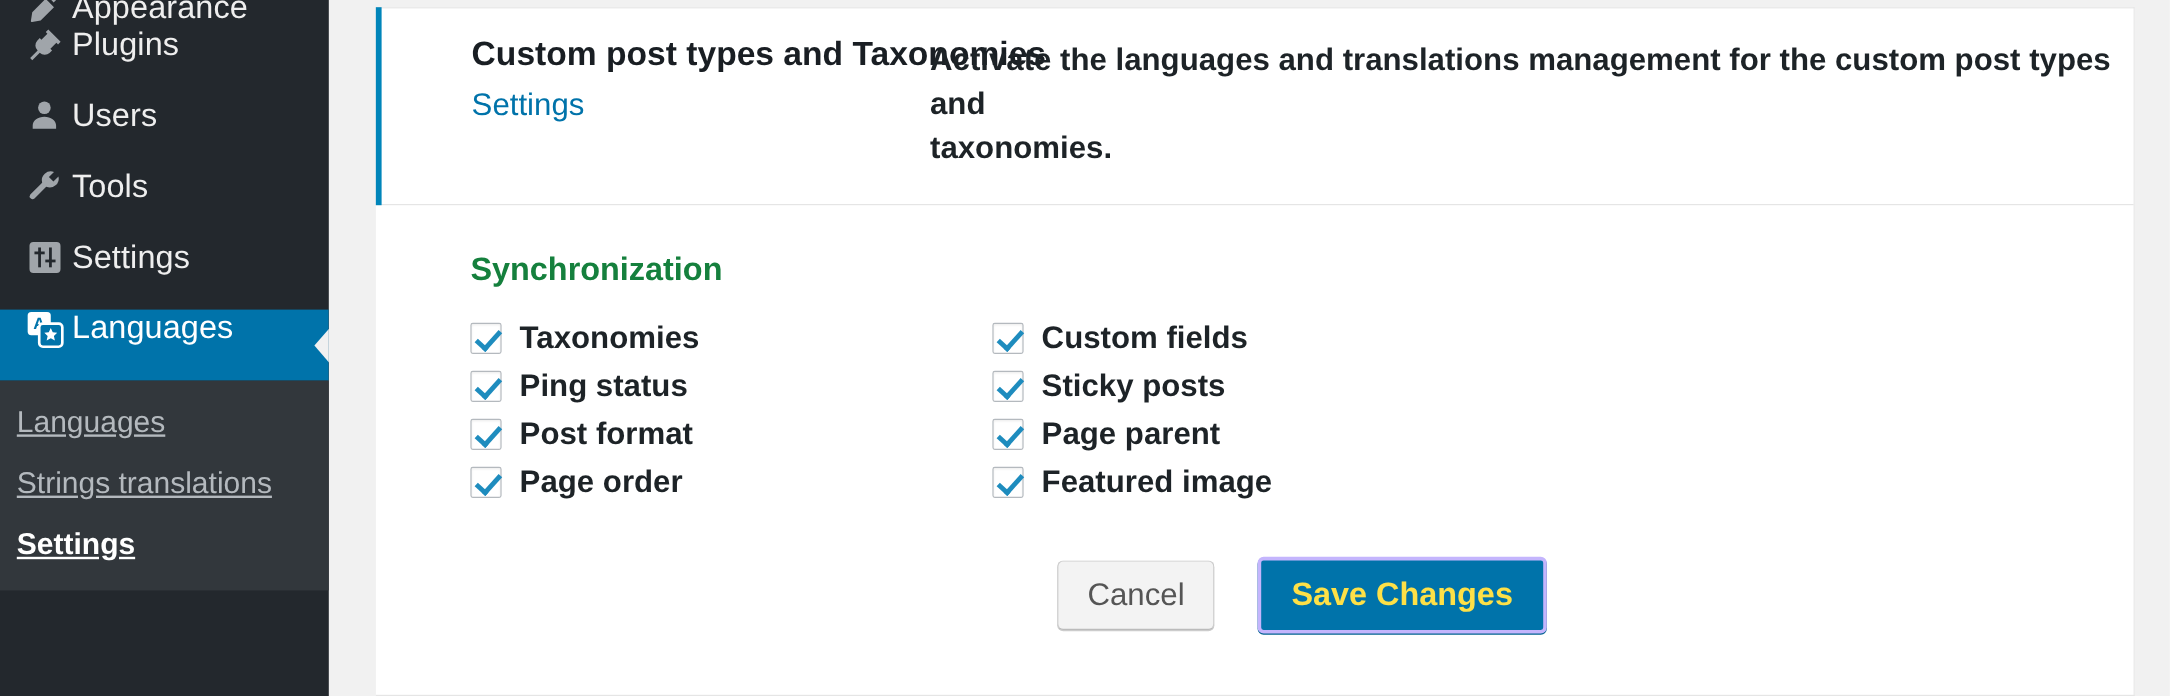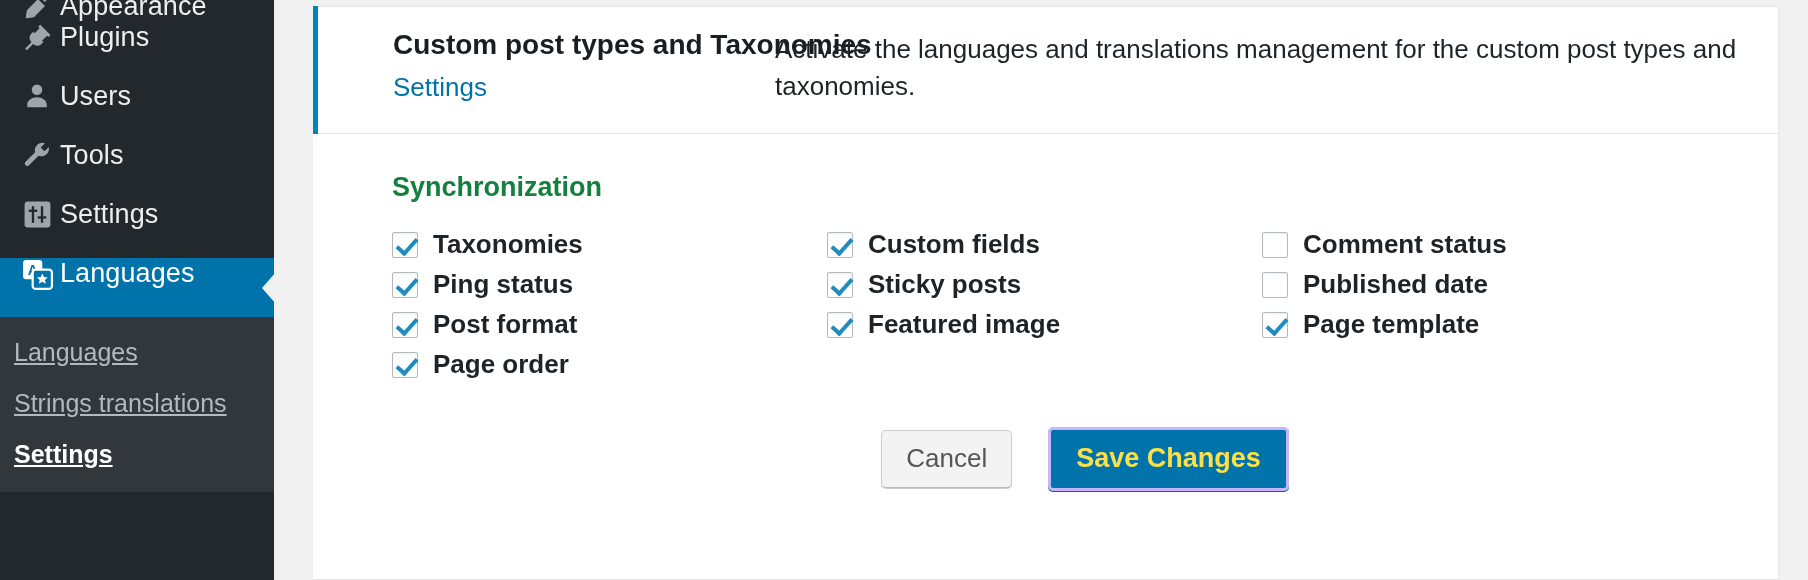--- a/index.html
+++ b/index.html
@@ -106,20 +106,21 @@
   }
   .head-desc {
     flex: 1 1 auto;
     font-size: 26px;
     color: #1d2327;
     line-height: 1.42;
     padding-right: 0;
     padding-top: 2px;
     white-space: pre-line;
     overflow: hidden;
+    font-weight: bold;
   }
 
   
   .sync {
     padding: 38px 0 0 79px;
   }
   .sync-title {
     font-size: 27px; font-weight: bold; color: #15803d;
     margin-bottom: 22px;
   }
@@ -306,38 +307,28 @@
             <label class="cb-row">
               <span class="cb-box checked"></span>
               <span class="cb-label">Custom fields</span>
             </label>
             <label class="cb-row">
               <span class="cb-box checked"></span>
               <span class="cb-label">Sticky posts</span>
             </label>
             <label class="cb-row">
               <span class="cb-box checked"></span>
+              <span class="cb-label">Page parent</span>
+            </label>
+            <label class="cb-row">
+              <span class="cb-box checked"></span>
               <span class="cb-label">Featured image</span>
             </label>
           </div>
 
-          <div class="cb-col">
-            <label class="cb-row">
-              <span class="cb-box"></span>
-              <span class="cb-label">Comment status</span>
-            </label>
-            <label class="cb-row">
-              <span class="cb-box"></span>
-              <span class="cb-label">Published date</span>
-            </label>
-            <label class="cb-row">
-              <span class="cb-box checked"></span>
-              <span class="cb-label">Page template</span>
-            </label>
-          </div>
 
         </div>
 
         <div class="btn-row">
           <button type="button" class="btn btn-cancel">Cancel</button>
           <button type="submit" class="btn btn-save">Save Changes</button>
         </div>
       </div>
 
     </section>

